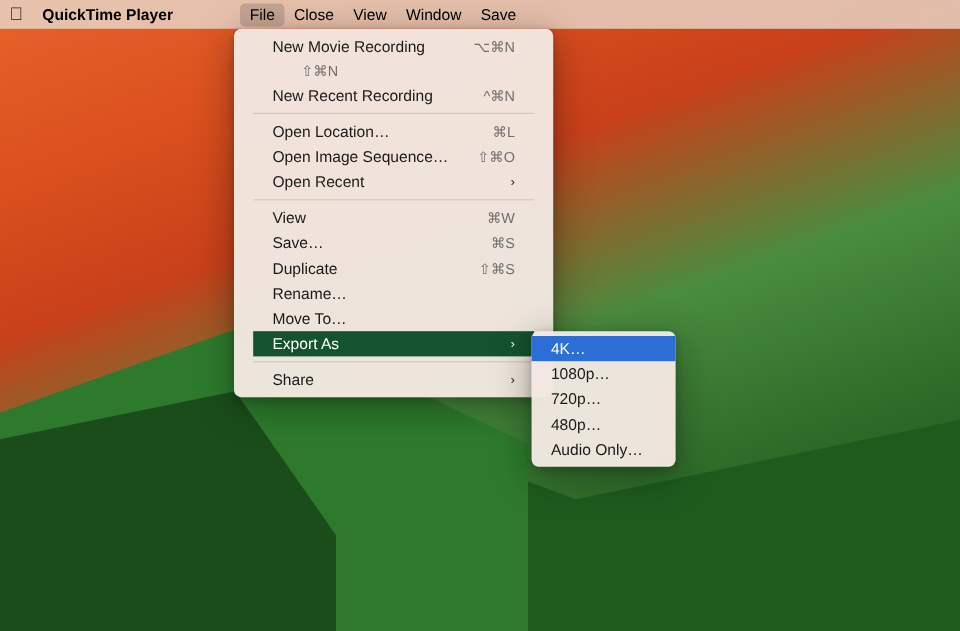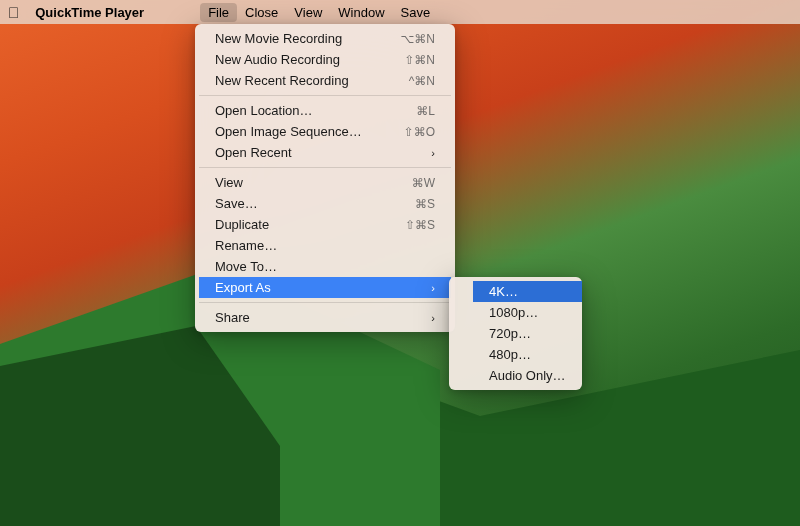--- a/index.html
+++ b/index.html
@@ -68,37 +68,37 @@
       left: 195px;
       z-index: 200;
     }
 
     .dropdown-menu {
       background: rgba(242, 232, 225, 0.97);
       backdrop-filter: blur(40px);
       border-radius: 6px;
       box-shadow: 0 8px 32px rgba(0,0,0,0.35), 0 2px 8px rgba(0,0,0,0.2);
       min-width: 260px;
-      padding: 4px 4px;
+      padding: 4px 16px;
       font-size: 13px;
     }
 
     .menu-item {
       display: flex;
       align-items: center;
       justify-content: space-between;
       padding: 3px 16px 3px 16px;
       cursor: default;
       color: #1a1a1a;
       white-space: nowrap;
       position: relative;
     }
 
     .menu-item.has-submenu {
-      background: #3b82f6;
+      background: #14532d;
       color: white;
     }
 
     .menu-separator {
       height: 1px;
       background: rgba(0,0,0,0.12);
       margin: 4px 0;
     }
 
     .menu-item-label {
@@ -134,21 +134,20 @@
       font-size: 13px;
     }
 
     .submenu-item {
       display: flex;
       align-items: flex-start;
       padding: 3px 16px;
       cursor: default;
       color: #1a1a1a;
       white-space: nowrap;
-      margin-left: 24px;
     }
 
     .submenu-item.highlighted {
       background: #2c6ed5;
       color: white;
     }
 
     
     .wave1 {
       position: absolute;
@@ -202,21 +201,20 @@
 </div>
 
 <div class="dropdown-container">
   <div class="dropdown-menu">
 
     <div class="menu-item">
       <span class="menu-item-label">New Movie Recording</span>
       <span class="menu-item-shortcut">⌥⌘N</span>
     </div>
     <div class="menu-item">
-      <span class="menu-item-label">New Audio Recording</span>
       <span class="menu-item-shortcut">⇧⌘N</span>
     </div>
     <div class="menu-item">
       <span class="menu-item-label">New Recent Recording</span>
       <span class="menu-item-shortcut">^⌘N</span>
     </div>
 
     <div class="menu-separator"></div>
 
     <div class="menu-item">

